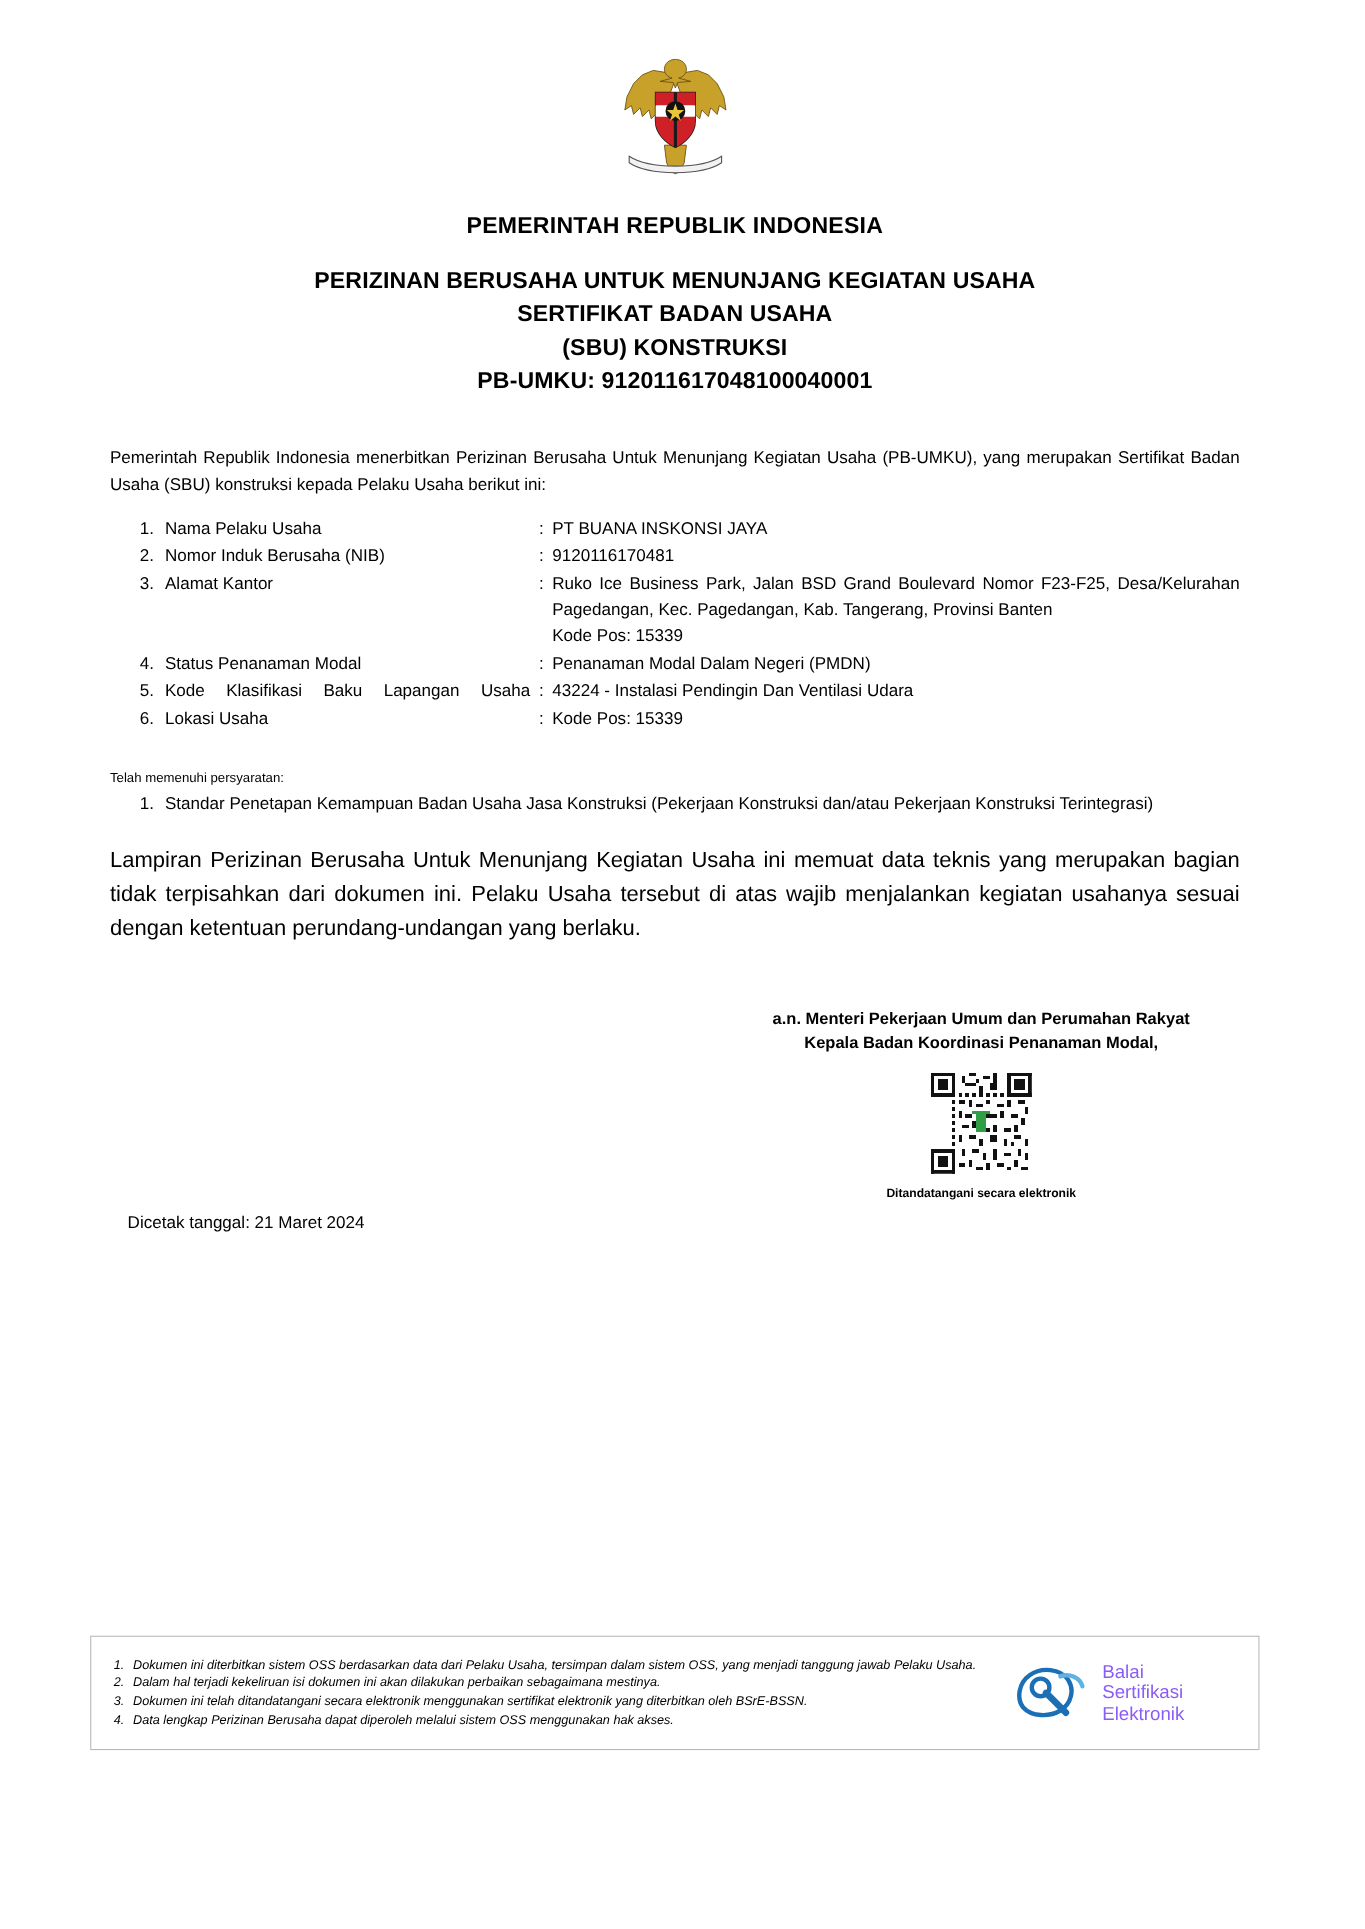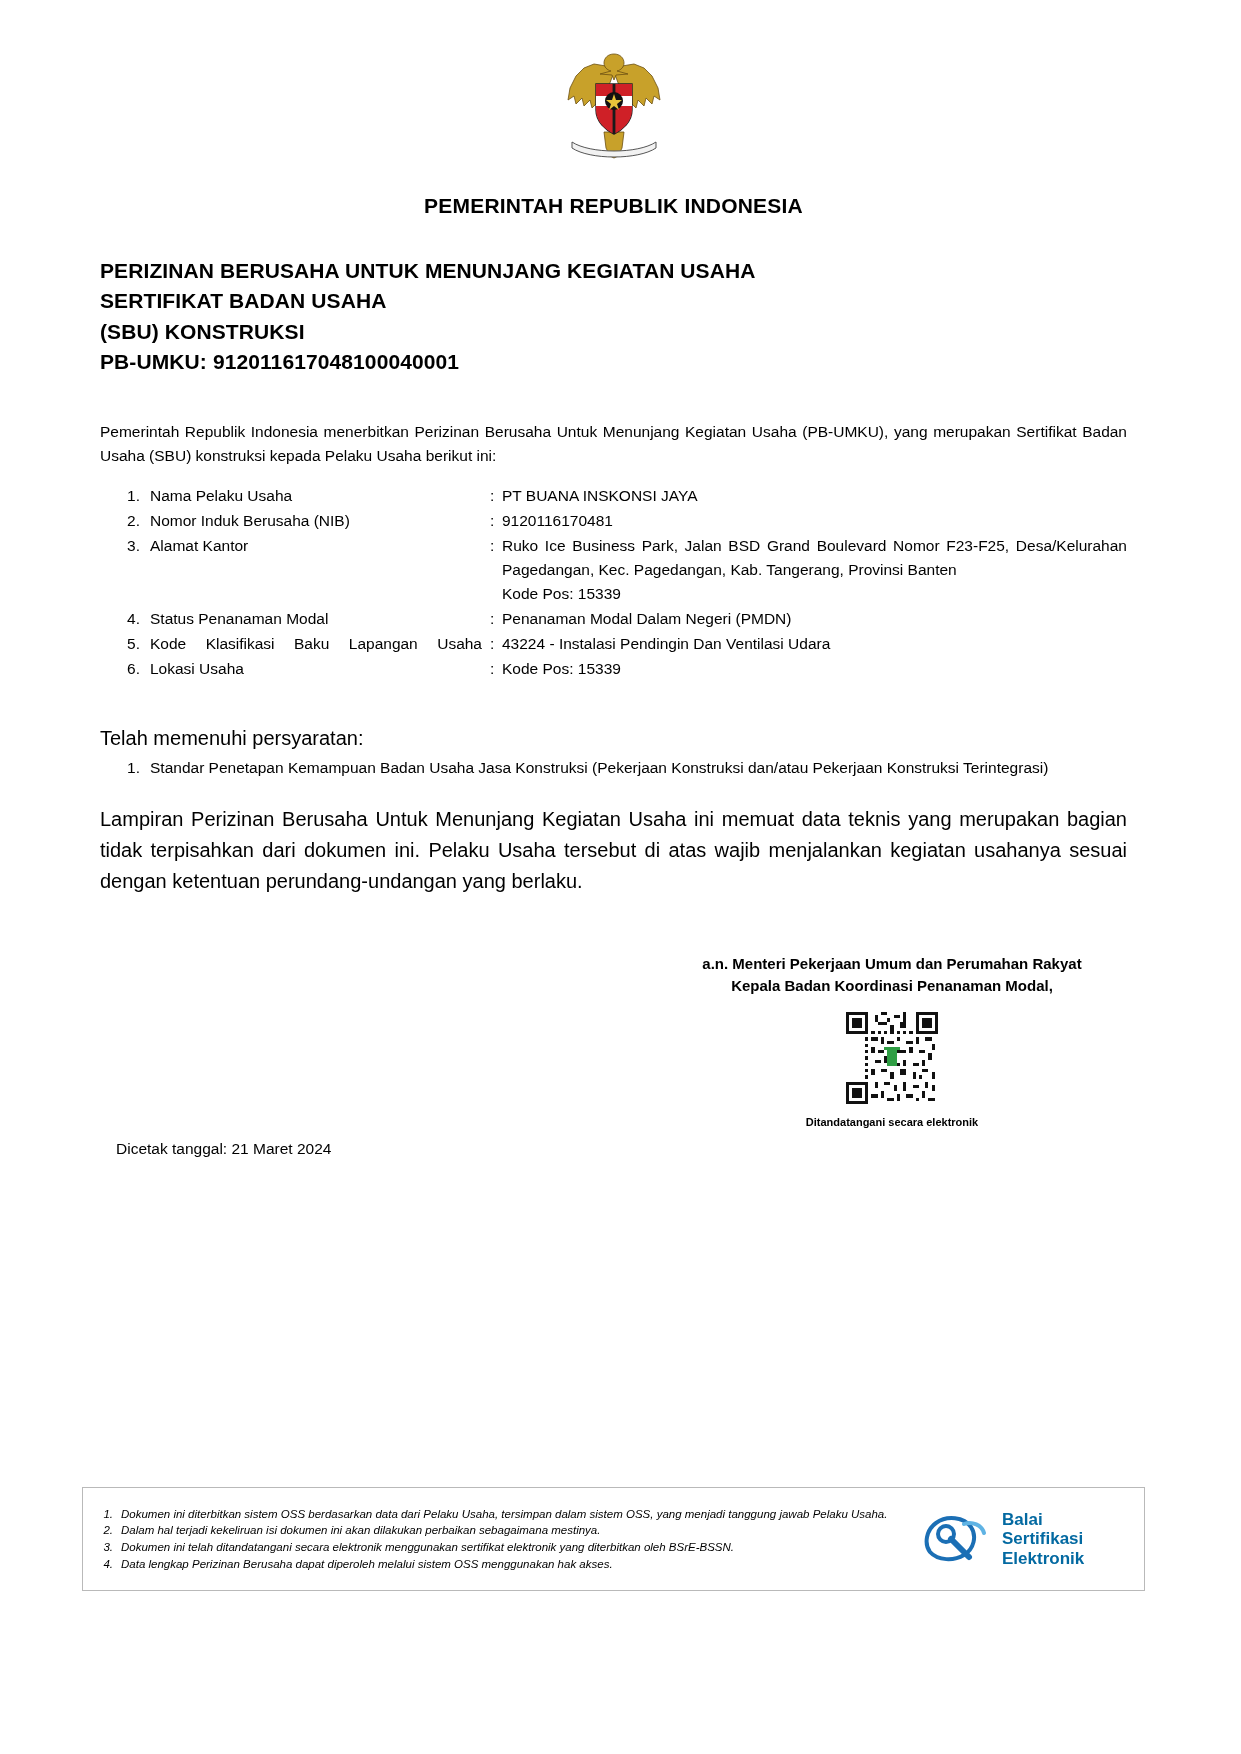--- a/index.html
+++ b/index.html
@@ -39,21 +39,22 @@
   .title-block {
     text-align: center;
     margin-top: 32px;
   }
   .title-main {
     font-size: 21px;
     font-weight: bold;
     letter-spacing: 0.2px;
   }
   .title-sub-block {
-    margin-top: 38px;
+    margin-top: 23px;
+    text-align: center;
   }
   .title-sub {
     font-size: 21px;
     font-weight: bold;
     line-height: 1.45;
     letter-spacing: 0.1px;
   }
 
   
   .intro {
@@ -100,22 +101,22 @@
     text-align: justify;
   }
   .row .value .cont {
     display: block;
   }
   .row.sub-line .label {
     width: 340px;
   }
 
   .section-lead {
-    margin-top: 42px;
-    font-size: 20px;
+    margin-top: 32px;
+    font-size: 12px;
     line-height: 1.55;
   }
   .req-list {
     margin-top: 2px;
     padding-left: 24px;
   }
   .req-row {
     display: flex;
     font-size: 15.5px;
     line-height: 1.55;
@@ -209,22 +210,22 @@
   }
   .footer-row .txt { flex: 1 1 auto; }
   .footer-logo {
     flex: 0 0 210px;
     display: flex;
     align-items: center;
     gap: 8px;
   }
   .bse-mark { width: 74px; height: 62px; }
   .bse-text {
-    color: #0369a1;
-    font-weight: bold;
+    color: #8b5cf6;
+    font-weight: normal;
     font-size: 17px;
     line-height: 1.12;
   }
 </style>
 </head>
 <body>
 
 <div class="page">
 
   <div class="emblem-wrap">

